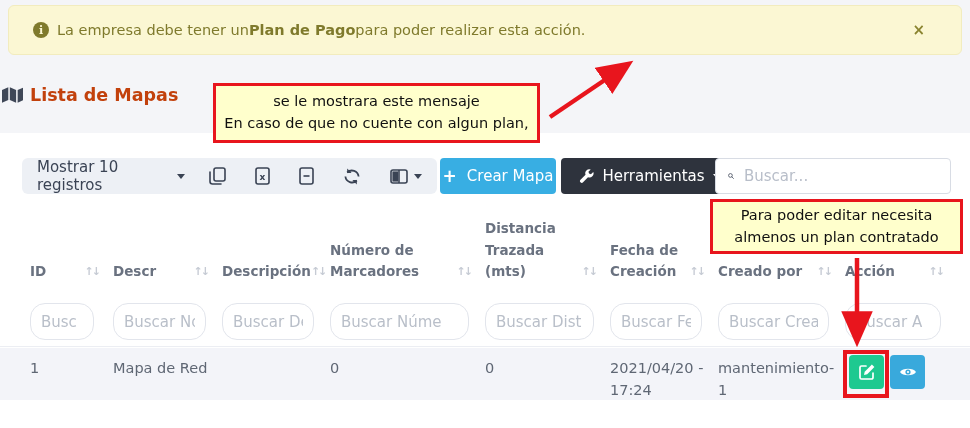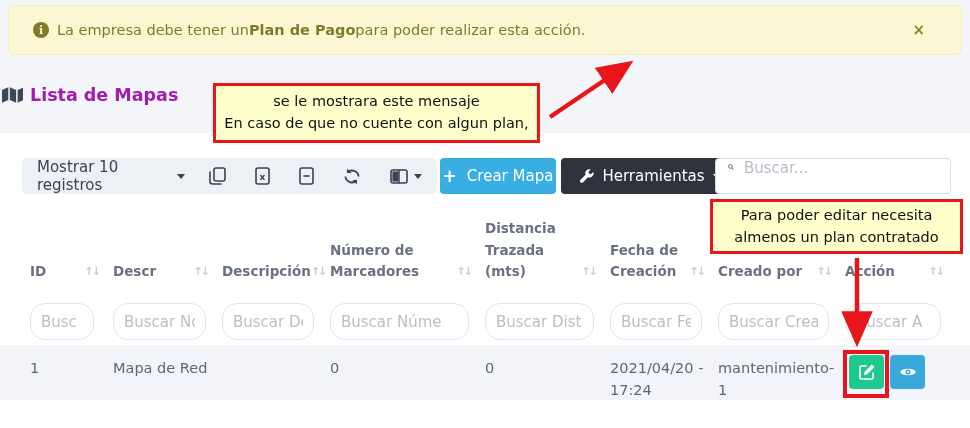--- a/index.html
+++ b/index.html
@@ -15,21 +15,21 @@
            background:#fbf7d3; border:1px solid #f2ecbe; border-radius:6px;
            display:flex; align-items:center; padding:0 24px; color:#7f7a2c; font-size:14.5px; z-index:5;}
   .alert .info-ic { display:inline-flex; align-items:center; justify-content:center;
            width:16px; height:16px; border-radius:50%; background:#7f7a2c; color:#fbf7d3;
            font-size:11px; font-weight:bold; font-family:"DejaVu Serif",serif; margin-right:8px; flex:0 0 auto;}
   .alert b { font-weight:bold; }
   .alert .close-x { margin-left:auto; margin-right:12px; color:#8a842f; font-size:15px; cursor:pointer; font-weight:bold; }
 
   
   .page-title { position:absolute; left:2px; top:85px; display:flex; align-items:center; gap:7px;
-                color:#a21caf; font-size:17.5px; font-weight:bold; z-index:4;}
+                color:#c2410c; font-size:17.5px; font-weight:bold; z-index:4;}
 
   
   .note { position:absolute; background:#ffffcc; border:3px solid #e8151d; z-index:30;
           display:flex; flex-direction:column; align-items:center; justify-content:center;
           font-size:14.5px; color:#101010; line-height:1.5; text-align:center;}
   .note-1 { left:213px; top:83px; width:327px; height:60px; }
   .note-2 { left:710px; top:199px; width:253px; height:55px; }
 
   
   .tool-band { position:absolute; left:22px; top:158px; width:415px; height:36px;
@@ -41,21 +41,21 @@
   .tb-icon { display:inline-flex; align-items:center; cursor:pointer; gap:6px; }
 
   .btn-create { position:absolute; left:440px; top:158px; width:116px; height:36px; background:#38aee3;
                 border:none; border-radius:4px; color:#fff; font-size:15px; display:flex; align-items:center;
                 justify-content:center; gap:10px; cursor:pointer; z-index:4; font-family:inherit;}
   .btn-create .plus { font-size:17px; font-weight:bold; line-height:1; }
   .btn-tools { position:absolute; left:561px; top:158px; width:178px; height:36px; background:#2e333d;
                border:none; border-radius:4px; color:#fff; font-size:15px; display:flex; align-items:center;
                justify-content:center; gap:8px; cursor:pointer; z-index:4; font-family:inherit;}
   .search-box { position:absolute; left:715px; top:158px; width:236px; height:36px; background:#fff;
-                border:1px solid #d8dce4; border-radius:4px; display:flex; align-items:flex-start;
+                border:1px solid #d8dce4; border-radius:4px; display:flex; align-items:center;
                 padding:0 12px; gap:10px; z-index:4;}
   .search-box input { border:none; outline:none; flex:1; font-size:15px; color:#3a4354; font-family:inherit; background:transparent;}
   .search-box input::placeholder { color:#b8bec9; }
 
   
   .tgrid { display:grid; grid-template-columns:83px 109px 108px 155px 125px 108px 127px 112px; padding-left:30px; }
   .thead { position:absolute; left:0; top:213px; width:970px; height:72px; z-index:2;}
   .th { display:flex; justify-content:space-between; align-items:flex-end; padding:0 14px 2px 0;
         color:#6a7280; font-size:13.5px; font-weight:bold; line-height:1.6; cursor:pointer;}
   .sort { color:#c6cbd4; font-size:11px; letter-spacing:-2px; padding-bottom:2px; flex:0 0 auto;}

